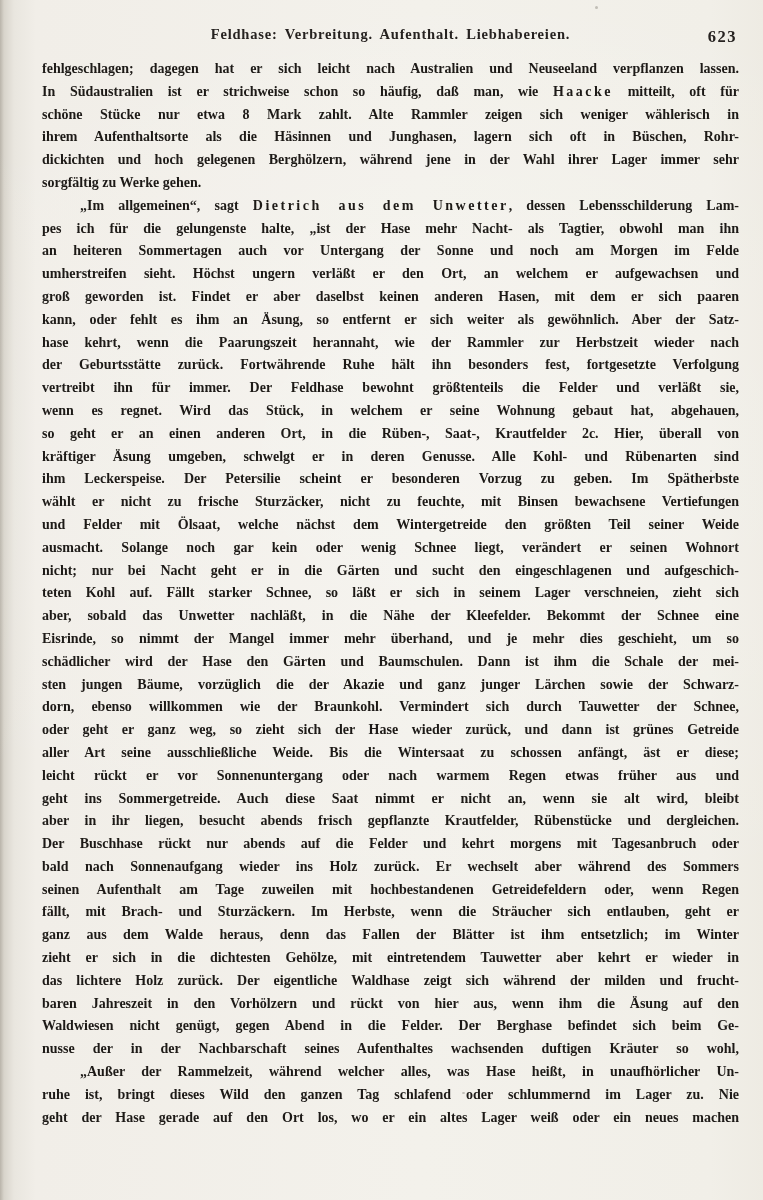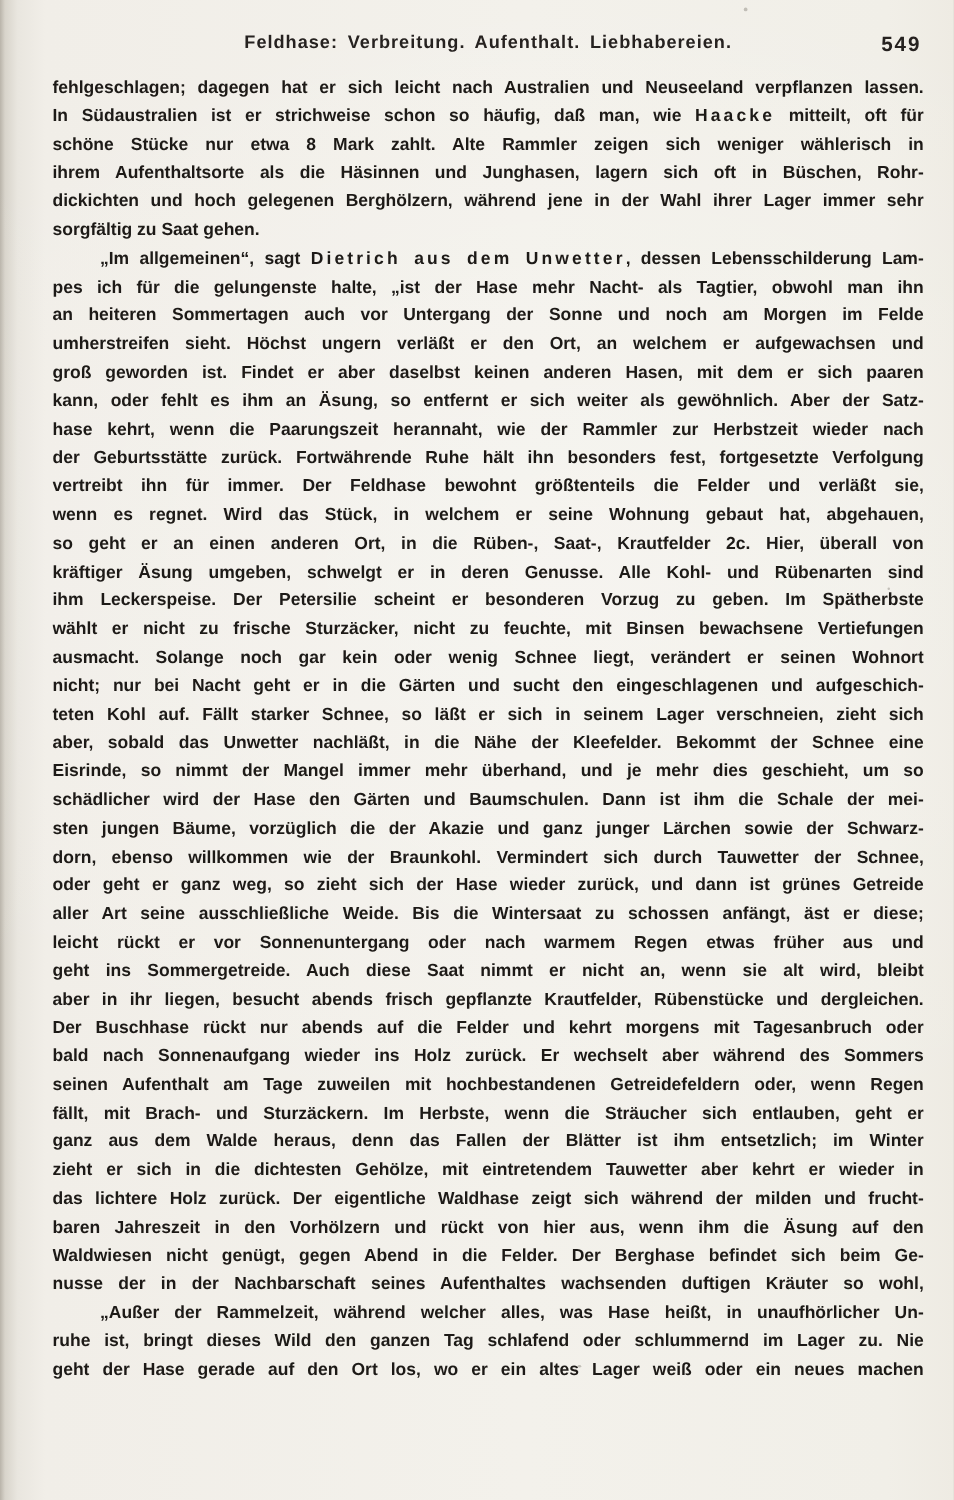--- a/index.html
+++ b/index.html
@@ -2,21 +2,21 @@
 <html><head>
 <meta charset="utf-8">
 <style>
   html,body{margin:0;padding:0;background:#dcd8d0;}
   .page{
     position:relative;
     width:763px;height:1200px;
     background:
       radial-gradient(ellipse 900px 700px at 62% 38%, rgba(255,255,255,0.25), rgba(255,255,255,0) 70%),
       linear-gradient(90deg,#b9b4aa 0px,#d8d4cb 4px,#e9e6df 14px,#f1eee8 36px,#f3f1eb 55%,#f1efe8 93%,#eeebe3 100%);
-    font-family:Liberation Sans, sans-serif;
+    font-family:Liberation Serif, serif;
     color:#211e1a;
     overflow:hidden;
   }
   .running-head{
     position:absolute;top:26px;left:42px;width:697px;height:22px;
   }
   .running-head .htitle{
     text-align:center;font-size:14.5px;font-weight:700;
     letter-spacing:0.8px;word-spacing:3px;color:#262220;
   }
@@ -41,46 +41,47 @@
   .sperr{letter-spacing:2.5px;margin-top:42px;}
   
   .speck{position:absolute;border-radius:50%;background:rgba(70,62,52,0.28);}
 </style>
 </head>
 <body>
 
 <div class="page">
   <div class="running-head">
     <div class="htitle">Feldhase: Verbreitung. Aufenthalt. Liebhabereien.</div>
-    <div class="pagenum">549</div>
+    <div class="pagenum">623</div>
   </div>
   <div class="bodytext">
       <div class="para">
         <div class="line">fehlgeschlagen; dagegen hat er sich leicht nach Australien und Neuseeland verpflanzen lassen.</div>
         <div class="line">In Südaustralien ist er strichweise schon so häufig, daß man, wie <span class="sperr">Haacke</span> mitteilt, oft für</div>
         <div class="line">schöne Stücke nur etwa 8 Mark zahlt.  Alte Rammler zeigen sich weniger wählerisch in</div>
         <div class="line">ihrem Aufenthaltsorte als die Häsinnen und Junghasen, lagern sich oft in Büschen, Rohr-</div>
         <div class="line">dickichten und hoch gelegenen Berghölzern, während jene in der Wahl ihrer Lager immer sehr</div>
-        <div class="line endline">sorgfältig zu Saat gehen.</div>
+        <div class="line endline">sorgfältig zu Werke gehen.</div>
       </div>
       <div class="para">
         <div class="line indent">„Im allgemeinen“, sagt <span class="sperr">Dietrich aus dem Unwetter</span>, dessen Lebensschilderung Lam-</div>
         <div class="line">pes ich für die gelungenste halte, „ist der Hase mehr Nacht- als Tagtier, obwohl man ihn</div>
         <div class="line">an heiteren Sommertagen auch vor Untergang der Sonne und noch am Morgen im Felde</div>
         <div class="line">umherstreifen sieht.  Höchst ungern verläßt er den Ort, an welchem er aufgewachsen und</div>
         <div class="line">groß geworden ist.  Findet er aber daselbst keinen anderen Hasen, mit dem er sich paaren</div>
         <div class="line">kann, oder fehlt es ihm an Äsung, so entfernt er sich weiter als gewöhnlich.  Aber der Satz-</div>
         <div class="line">hase kehrt, wenn die Paarungszeit herannaht, wie der Rammler zur Herbstzeit wieder nach</div>
         <div class="line">der Geburtsstätte zurück.  Fortwährende Ruhe hält ihn besonders fest, fortgesetzte Verfolgung</div>
         <div class="line">vertreibt ihn für immer.  Der Feldhase bewohnt größtenteils die Felder und verläßt sie,</div>
         <div class="line">wenn es regnet.  Wird das Stück, in welchem er seine Wohnung gebaut hat, abgehauen,</div>
         <div class="line">so geht er an einen anderen Ort, in die Rüben-, Saat-, Krautfelder 2c.  Hier, überall von</div>
         <div class="line">kräftiger Äsung umgeben, schwelgt er in deren Genusse.  Alle Kohl- und Rübenarten sind</div>
         <div class="line">ihm Leckerspeise.  Der Petersilie scheint er besonderen Vorzug zu geben.  Im Spätherbste</div>
         <div class="line">wählt er nicht zu frische Sturzäcker, nicht zu feuchte, mit Binsen bewachsene Vertiefungen</div>
+        <div class="line">und Felder mit Ölsaat, welche nächst dem Wintergetreide den größten Teil seiner Weide</div>
         <div class="line">ausmacht.  Solange noch gar kein oder wenig Schnee liegt, verändert er seinen Wohnort</div>
         <div class="line">nicht; nur bei Nacht geht er in die Gärten und sucht den eingeschlagenen und aufgeschich-</div>
         <div class="line">teten Kohl auf.  Fällt starker Schnee, so läßt er sich in seinem Lager verschneien, zieht sich</div>
         <div class="line">aber, sobald das Unwetter nachläßt, in die Nähe der Kleefelder.  Bekommt der Schnee eine</div>
         <div class="line">Eisrinde, so nimmt der Mangel immer mehr überhand, und je mehr dies geschieht, um so</div>
         <div class="line">schädlicher wird der Hase den Gärten und Baumschulen.  Dann ist ihm die Schale der mei-</div>
         <div class="line">sten jungen Bäume, vorzüglich die der Akazie und ganz junger Lärchen sowie der Schwarz-</div>
         <div class="line">dorn, ebenso willkommen wie der Braunkohl.  Vermindert sich durch Tauwetter der Schnee,</div>
         <div class="line">oder geht er ganz weg, so zieht sich der Hase wieder zurück, und dann ist grünes Getreide</div>
         <div class="line">aller Art seine ausschließliche Weide.  Bis die Wintersaat zu schossen anfängt, äst er diese;</div>

